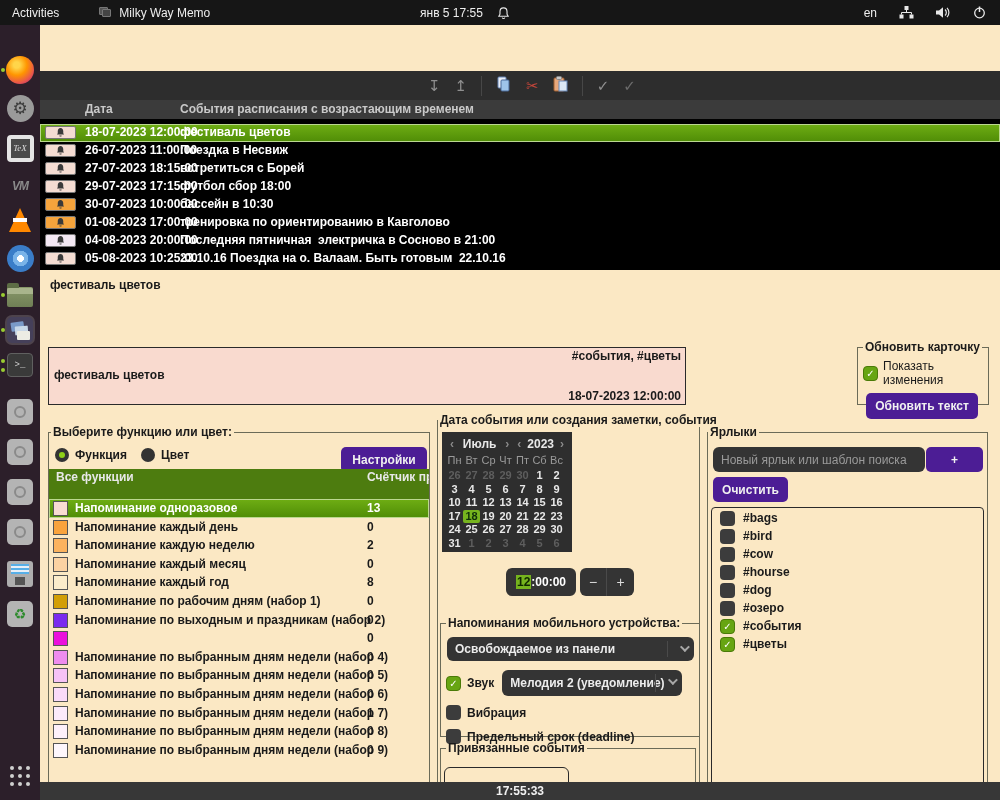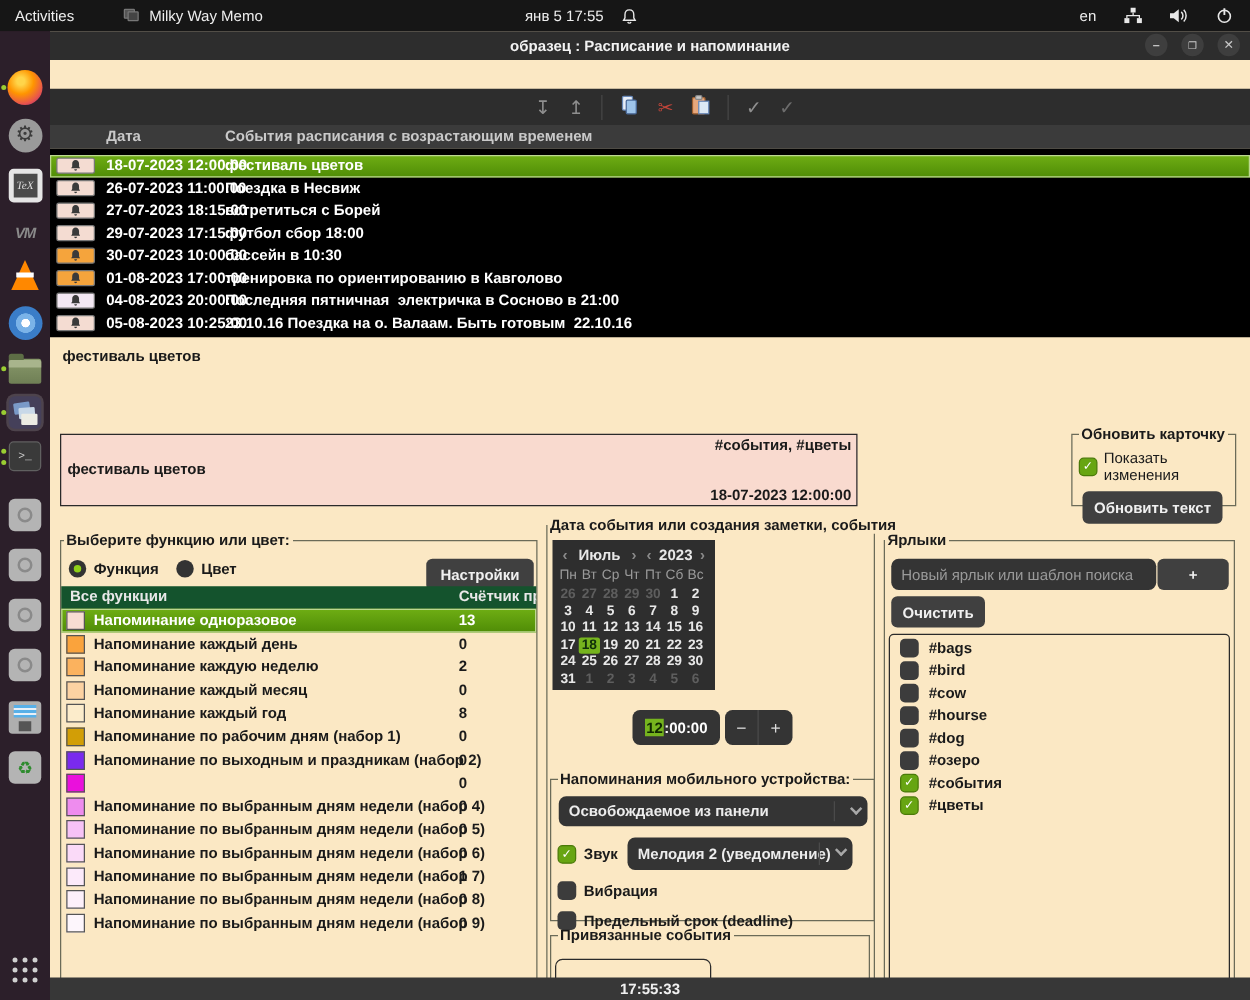--- a/index.html
+++ b/index.html
@@ -75,35 +75,35 @@
   #content { position:absolute; left:0; top:245px; width:100%; height:512px; background:#fbe8c4; color:#1a1a1a; }
   #preview { position:absolute; left:10px; top:8px; font-weight:600; }
   #card { position:absolute; left:8px; top:77px; width:638px; height:58px; background:#f9dacf; border:1px solid #2a2a2a; }
   #card .tags { position:absolute; right:4px; top:1px; font-weight:600; }
   #card .ctext { position:absolute; left:5px; top:20px; font-weight:600; }
   #card .cdate { position:absolute; right:4px; bottom:1px; font-weight:600; }
   fieldset { border:1px solid #6b6b58; padding:4px 5px; }
   legend { padding:0 2px; font-weight:600; font-size:12px; }
   #updatecard { position:absolute; left:817px; top:70px; width:132px; height:65px; }
   #updatecard .row { display:flex; align-items:center; gap:5px; margin-top:1px; }
-  .btn { background:#404040; color:#f0f0f0; border-radius:5px; display:inline-flex; align-items:center; justify-content:center; font-weight:600; }
+  .btn { background:#4c1d95; color:#f0f0f0; border-radius:5px; display:inline-flex; align-items:center; justify-content:center; font-weight:600; }
   #btn-updatetext { margin-top:6px; margin-left:3px; width:112px; height:26px; }
 
   .cb { width:15px; height:15px; border-radius:4px; background:#3c3c3c; flex:0 0 auto; display:flex; align-items:center; justify-content:center; color:#fff; font-size:10px; font-weight:700; }
   .cb.on { background:#67a512; border:1px solid #4a7a08; }
 
   
   #funcpanel { position:absolute; left:8px; top:155px; width:382px; height:378px; padding:0; }
   #funcpanel legend { margin-left:2px; }
   .radio-row { display:flex; align-items:center; gap:14px; padding:6px 0 4px 6px; height:30px; }
   .radio { display:flex; align-items:center; gap:6px; font-weight:600; }
   .rdot { width:14px; height:14px; border-radius:50%; background:#333; position:relative; }
   .rdot.on::after { content:""; position:absolute; left:4px; top:4px; width:6px; height:6px; border-radius:50%; background:#8fd018; }
   #btn-settings { position:absolute; right:2px; top:8px; width:86px; height:26px; }
-  #funchead { height:18px; background:#14532d; color:#e8e8e8; font-weight:600; position:relative; overflow:hidden; }
+  #funchead { height:30px; background:#4d7c0f; color:#e8e8e8; font-weight:600; position:relative; overflow:hidden; }
   #funchead span:nth-child(1){ position:absolute; left:7px; top:1px; }
   #funchead span:nth-child(2){ position:absolute; left:318px; top:1px; white-space:nowrap; }
   .fn-row { position:relative; height:18.6px; font-weight:600; }
   .fn-row .sw { position:absolute; left:4px; top:2px; width:15px; height:15px; border:1px solid #555; }
   .fn-row .lb { position:absolute; left:26px; top:2px; white-space:nowrap; }
   .fn-row .ct { position:absolute; left:318px; top:2px; }
   .fn-row.selected { background:linear-gradient(#6fae14,#4f8c06); color:#fff; box-shadow:inset 0 0 0 1px #bcd890; }
 
   
   #datepanel { position:absolute; left:397px; top:150px; width:263px; height:385px; border:1px solid #6b6b58; border-top:none; }
@@ -261,28 +261,20 @@
           <i></i>
           <i></i>
           <i></i>
           <i></i>
           <i></i>
         </span>
       </div>
     </div>
 
   <div id="window">
-    <div id="titlebar">
-      <span>образец : Расписание и напоминание</span>
-      <span class="winbtns">
-        <span class="winbtn">–</span>
-        <span class="winbtn" style="font-size:8px;">❐</span>
-        <span class="winbtn">✕</span>
-      </span>
-    </div>
 
 
     <div id="toolbar">
         <span><span class="tb-ic">↧</span></span>
         <span><span class="tb-ic">↥</span></span>
         <span class="tb-sep"></span>
         <span><svg width="16" height="16" viewBox="0 0 16 16">
             <rect x="2" y="1" width="8" height="11" rx="1" fill="#e8eef8" stroke="#6888b8"></rect>
             <rect x="5" y="4" width="8" height="11" rx="1" fill="#9ec4ea" stroke="#4a6a9a"></rect>
           </svg></span>

